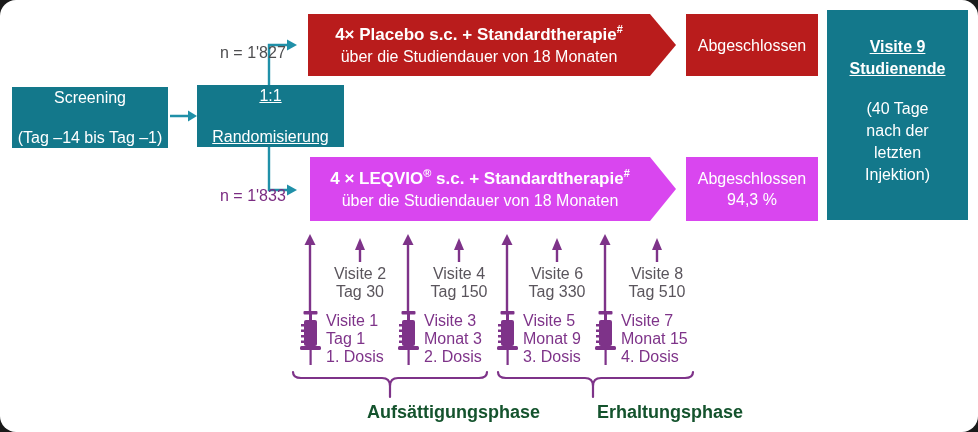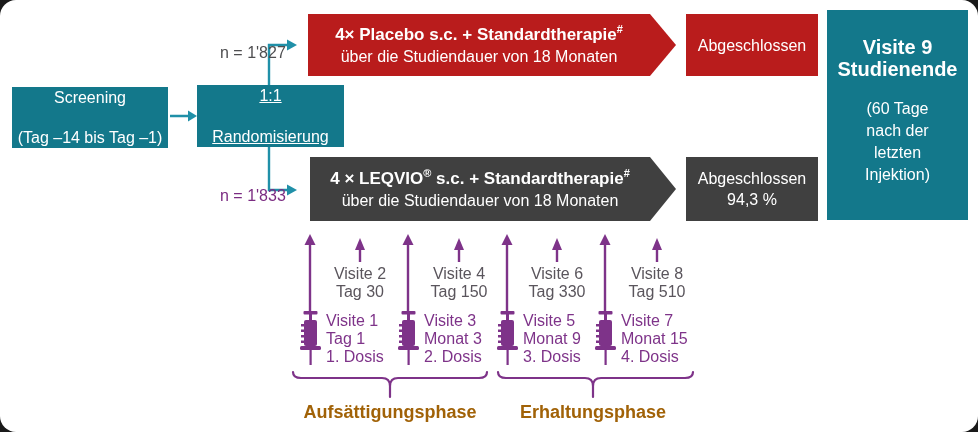--- a/index.html
+++ b/index.html
@@ -9,47 +9,47 @@
     font-family:"Liberation Sans",sans-serif;
     -webkit-font-smoothing:antialiased;
   }
   .overlay{position:absolute;left:0;top:0;width:978px;height:432px;pointer-events:none;}
   .box{
     position:absolute;display:flex;flex-direction:column;justify-content:space-between;
     text-align:center;color:#ffffff;font-size:16px;line-height:21px;
   }
   .teal{background:#13788b;}
   .gray{background:#b91c1c;}
-  .purple{background:#404040;}
+  .purple{background:#d946ef;}
   .screening{left:12px;top:87px;width:156px;height:61px;}
   .random{left:197px;top:85px;width:147px;height:62px;text-decoration:underline;}
   .chevron{
     position:absolute;display:flex;flex-direction:column;justify-content:center;
     text-align:center;color:#fff;padding-right:26px;box-sizing:border-box;
     clip-path:polygon(0 0, calc(100% - 26px) 0, 100% 50%, calc(100% - 26px) 100%, 0 100%);
   }
   .chev-gray{left:308px;top:14px;width:368px;height:62px;}
   .chev-purple{left:310px;top:157px;width:366px;height:64px;}
   .chev-title{font-size:17px;font-weight:bold;line-height:22px;}
   .chev-sub{font-size:16px;line-height:21px;}
   sup{font-size:11px;vertical-align:super;line-height:0;}
   .completed{position:absolute;width:132px;display:flex;flex-direction:column;justify-content:center;text-align:center;color:#fff;font-size:16px;line-height:21px;}
   .comp-gray{left:686px;top:14px;height:62px;}
   .comp-purple{left:686px;top:157px;height:64px;}
   .endbox{left:827px;top:10px;width:141px;height:210px;justify-content:flex-start;padding-top:26px;box-sizing:border-box;}
-  .endbox .b{font-weight:bold;font-size:20px;line-height:22px;}
+  .endbox .b{font-weight:bold;font-size:16px;line-height:22px;text-decoration:underline;}
   .endbox .n{font-size:16px;line-height:22px;}
   .endbox .gap{height:18px;}
   .nlabel{position:absolute;font-size:16px;white-space:nowrap;margin-left:27px;}
   .n-top{left:193px;top:44px;color:#4e4e50;}
   .n-bottom{left:193px;top:187px;color:#7b2c82;}
   .check-visit{position:absolute;width:110px;top:265px;text-align:center;color:#5a555c;font-size:16px;line-height:17.5px;}
   .dose-visit{position:absolute;top:312px;text-align:left;color:#7e3389;font-size:16px;line-height:18px;white-space:nowrap;}
   .syringe{position:absolute;top:311px;width:23px;height:56px;}
-  .phase{position:absolute;top:402px;width:300px;text-align:center;color:#a16207;font-weight:bold;font-size:18px;}
+  .phase{position:absolute;top:402px;width:300px;text-align:right;color:#14532d;font-weight:bold;font-size:18px;}
 </style>
 </head>
 <body>
 
 <div class="card">
 
   <svg class="overlay" viewBox="0 0 978 432">
 
     <g stroke="#2090a8" stroke-width="2.4" fill="#2090a8">
       <line x1="170" y1="116" x2="188" y2="116"></line>
@@ -120,21 +120,21 @@
   </div>
   <div class="completed purple comp-purple">
     <div>Abgeschlossen</div>
     <div>94,3 %</div>
   </div>
 
   <div class="box teal endbox">
     <div class="b">Visite 9</div>
     <div class="b">Studienende</div>
     <div class="gap"></div>
-    <div class="n">(60 Tage</div>
+    <div class="n">(40 Tage</div>
     <div class="n">nach der</div>
     <div class="n">letzten</div>
     <div class="n">Injektion)</div>
   </div>
 
   <div class="check-visit" style="left:305px;">
     <div>Visite 2</div>
     <div>Tag 30</div>
   </div>
   <div class="check-visit" style="left:404px;">

